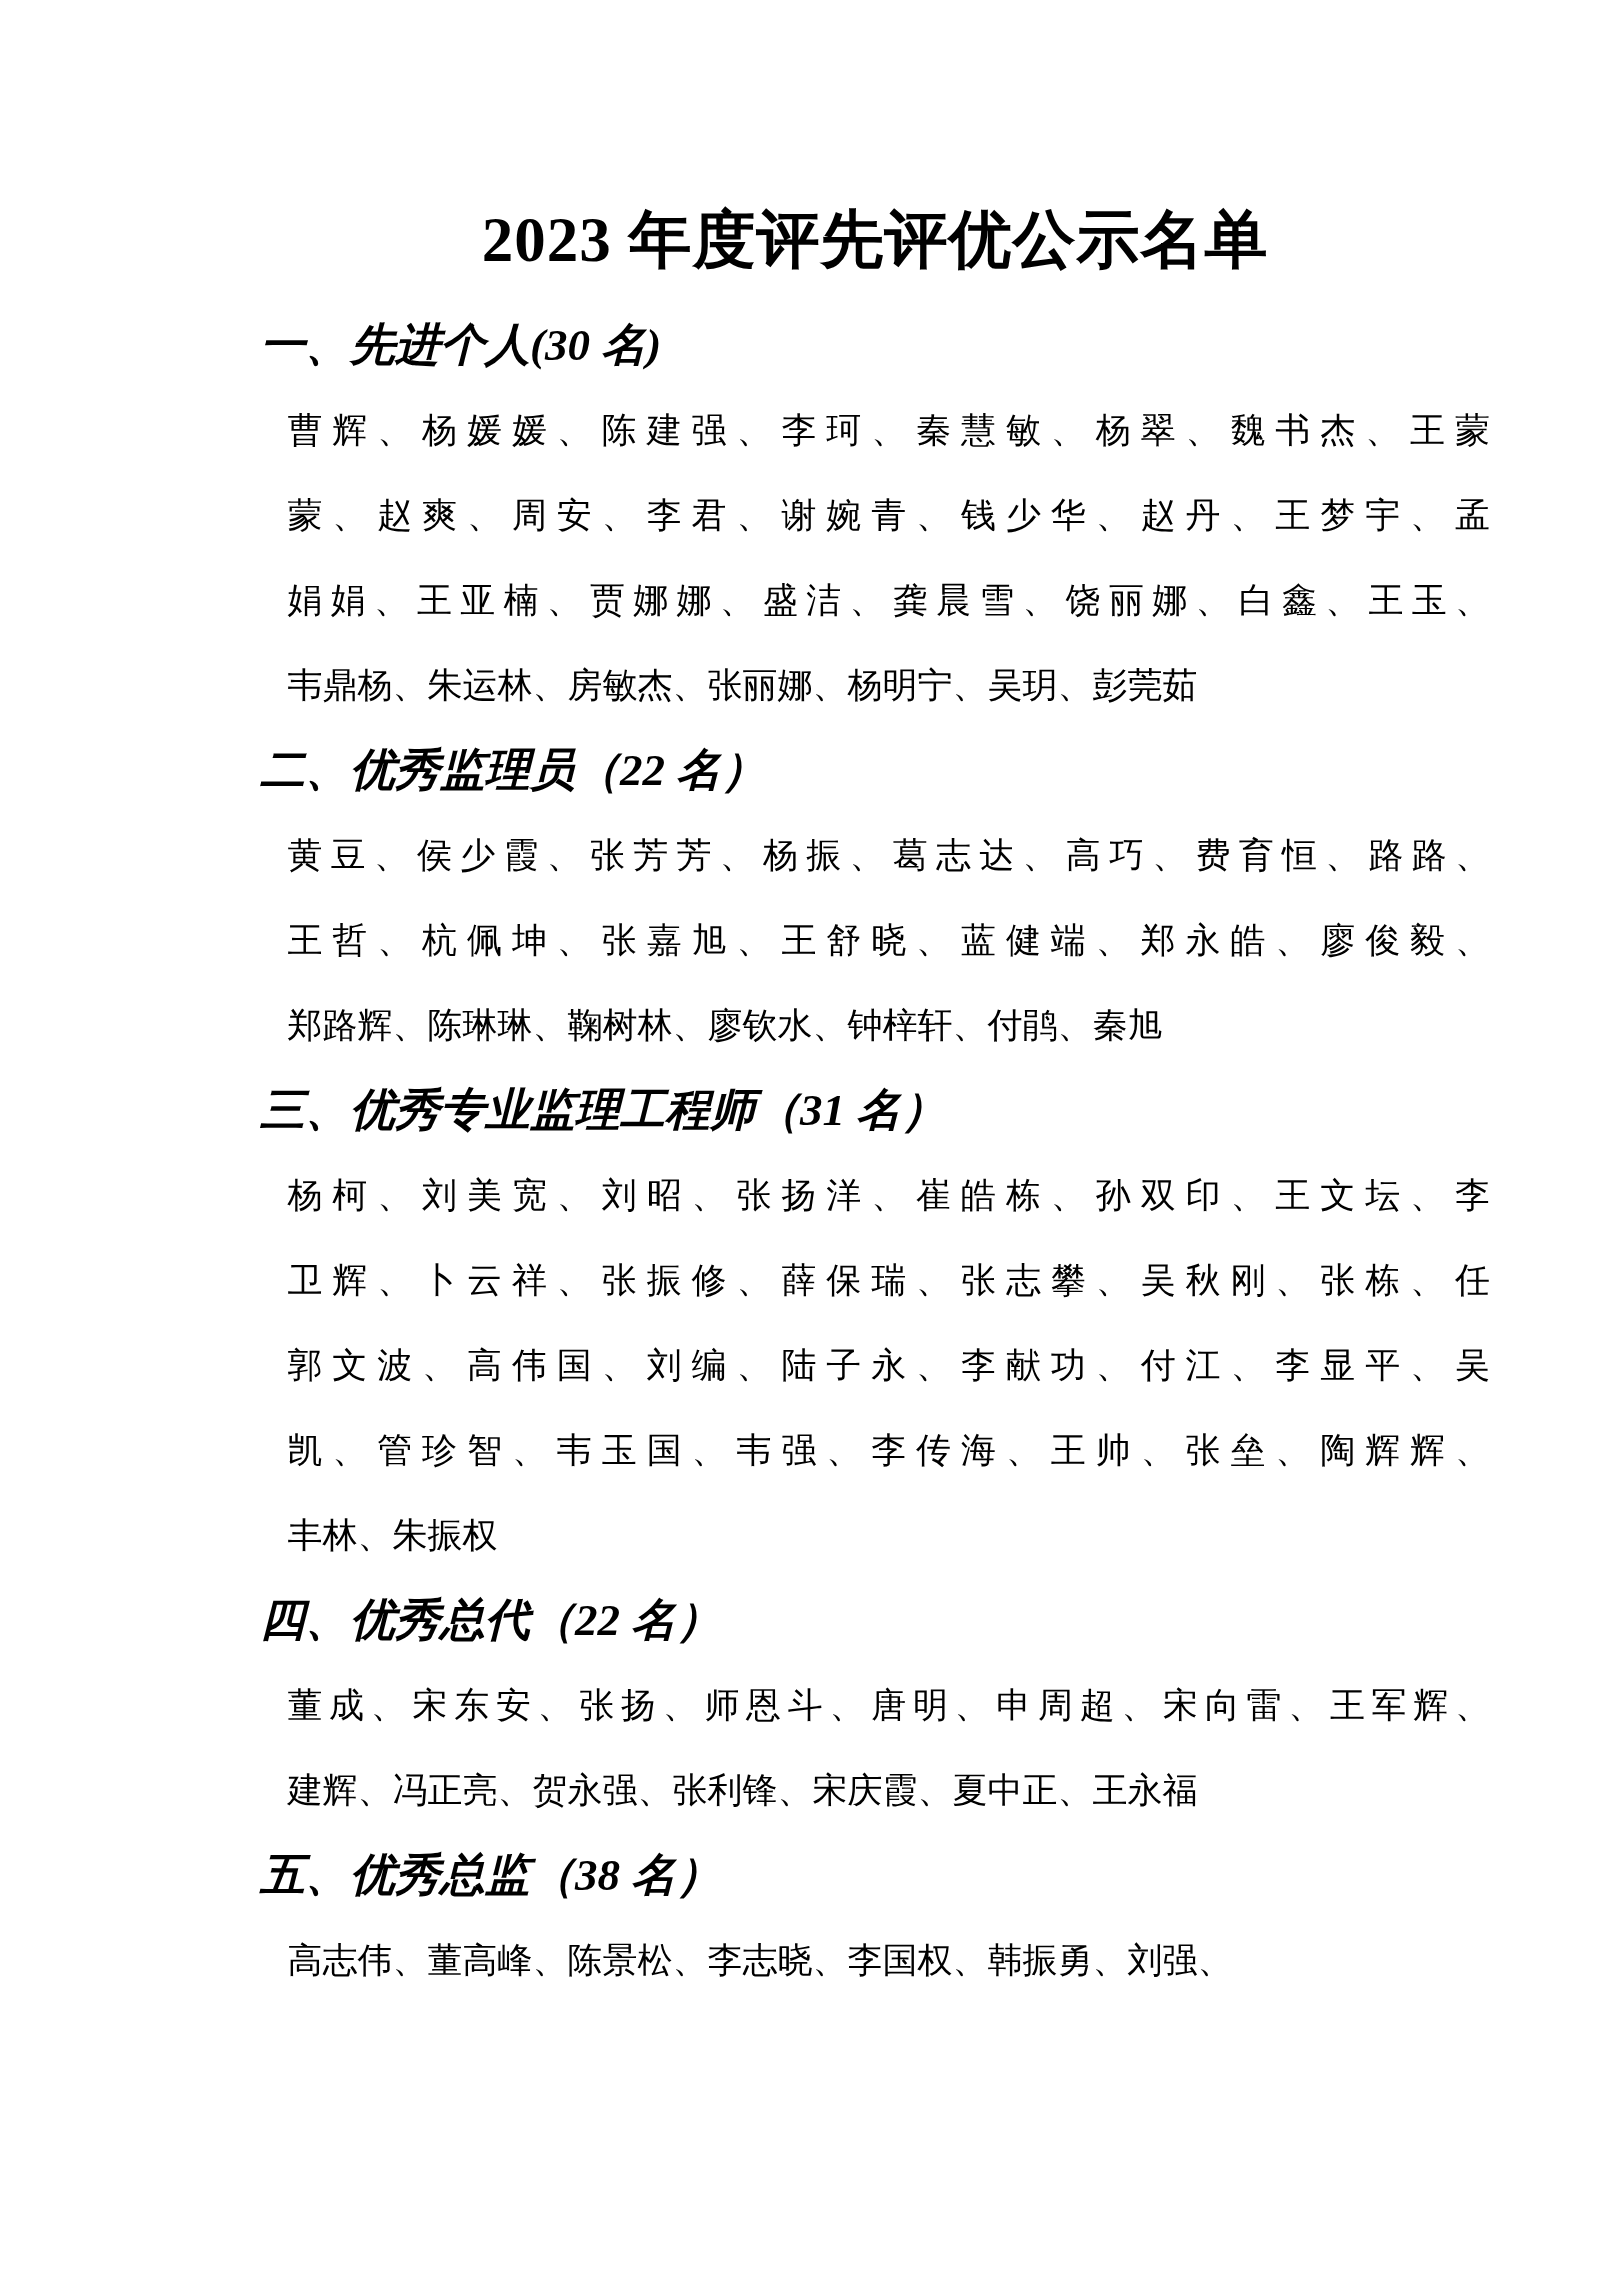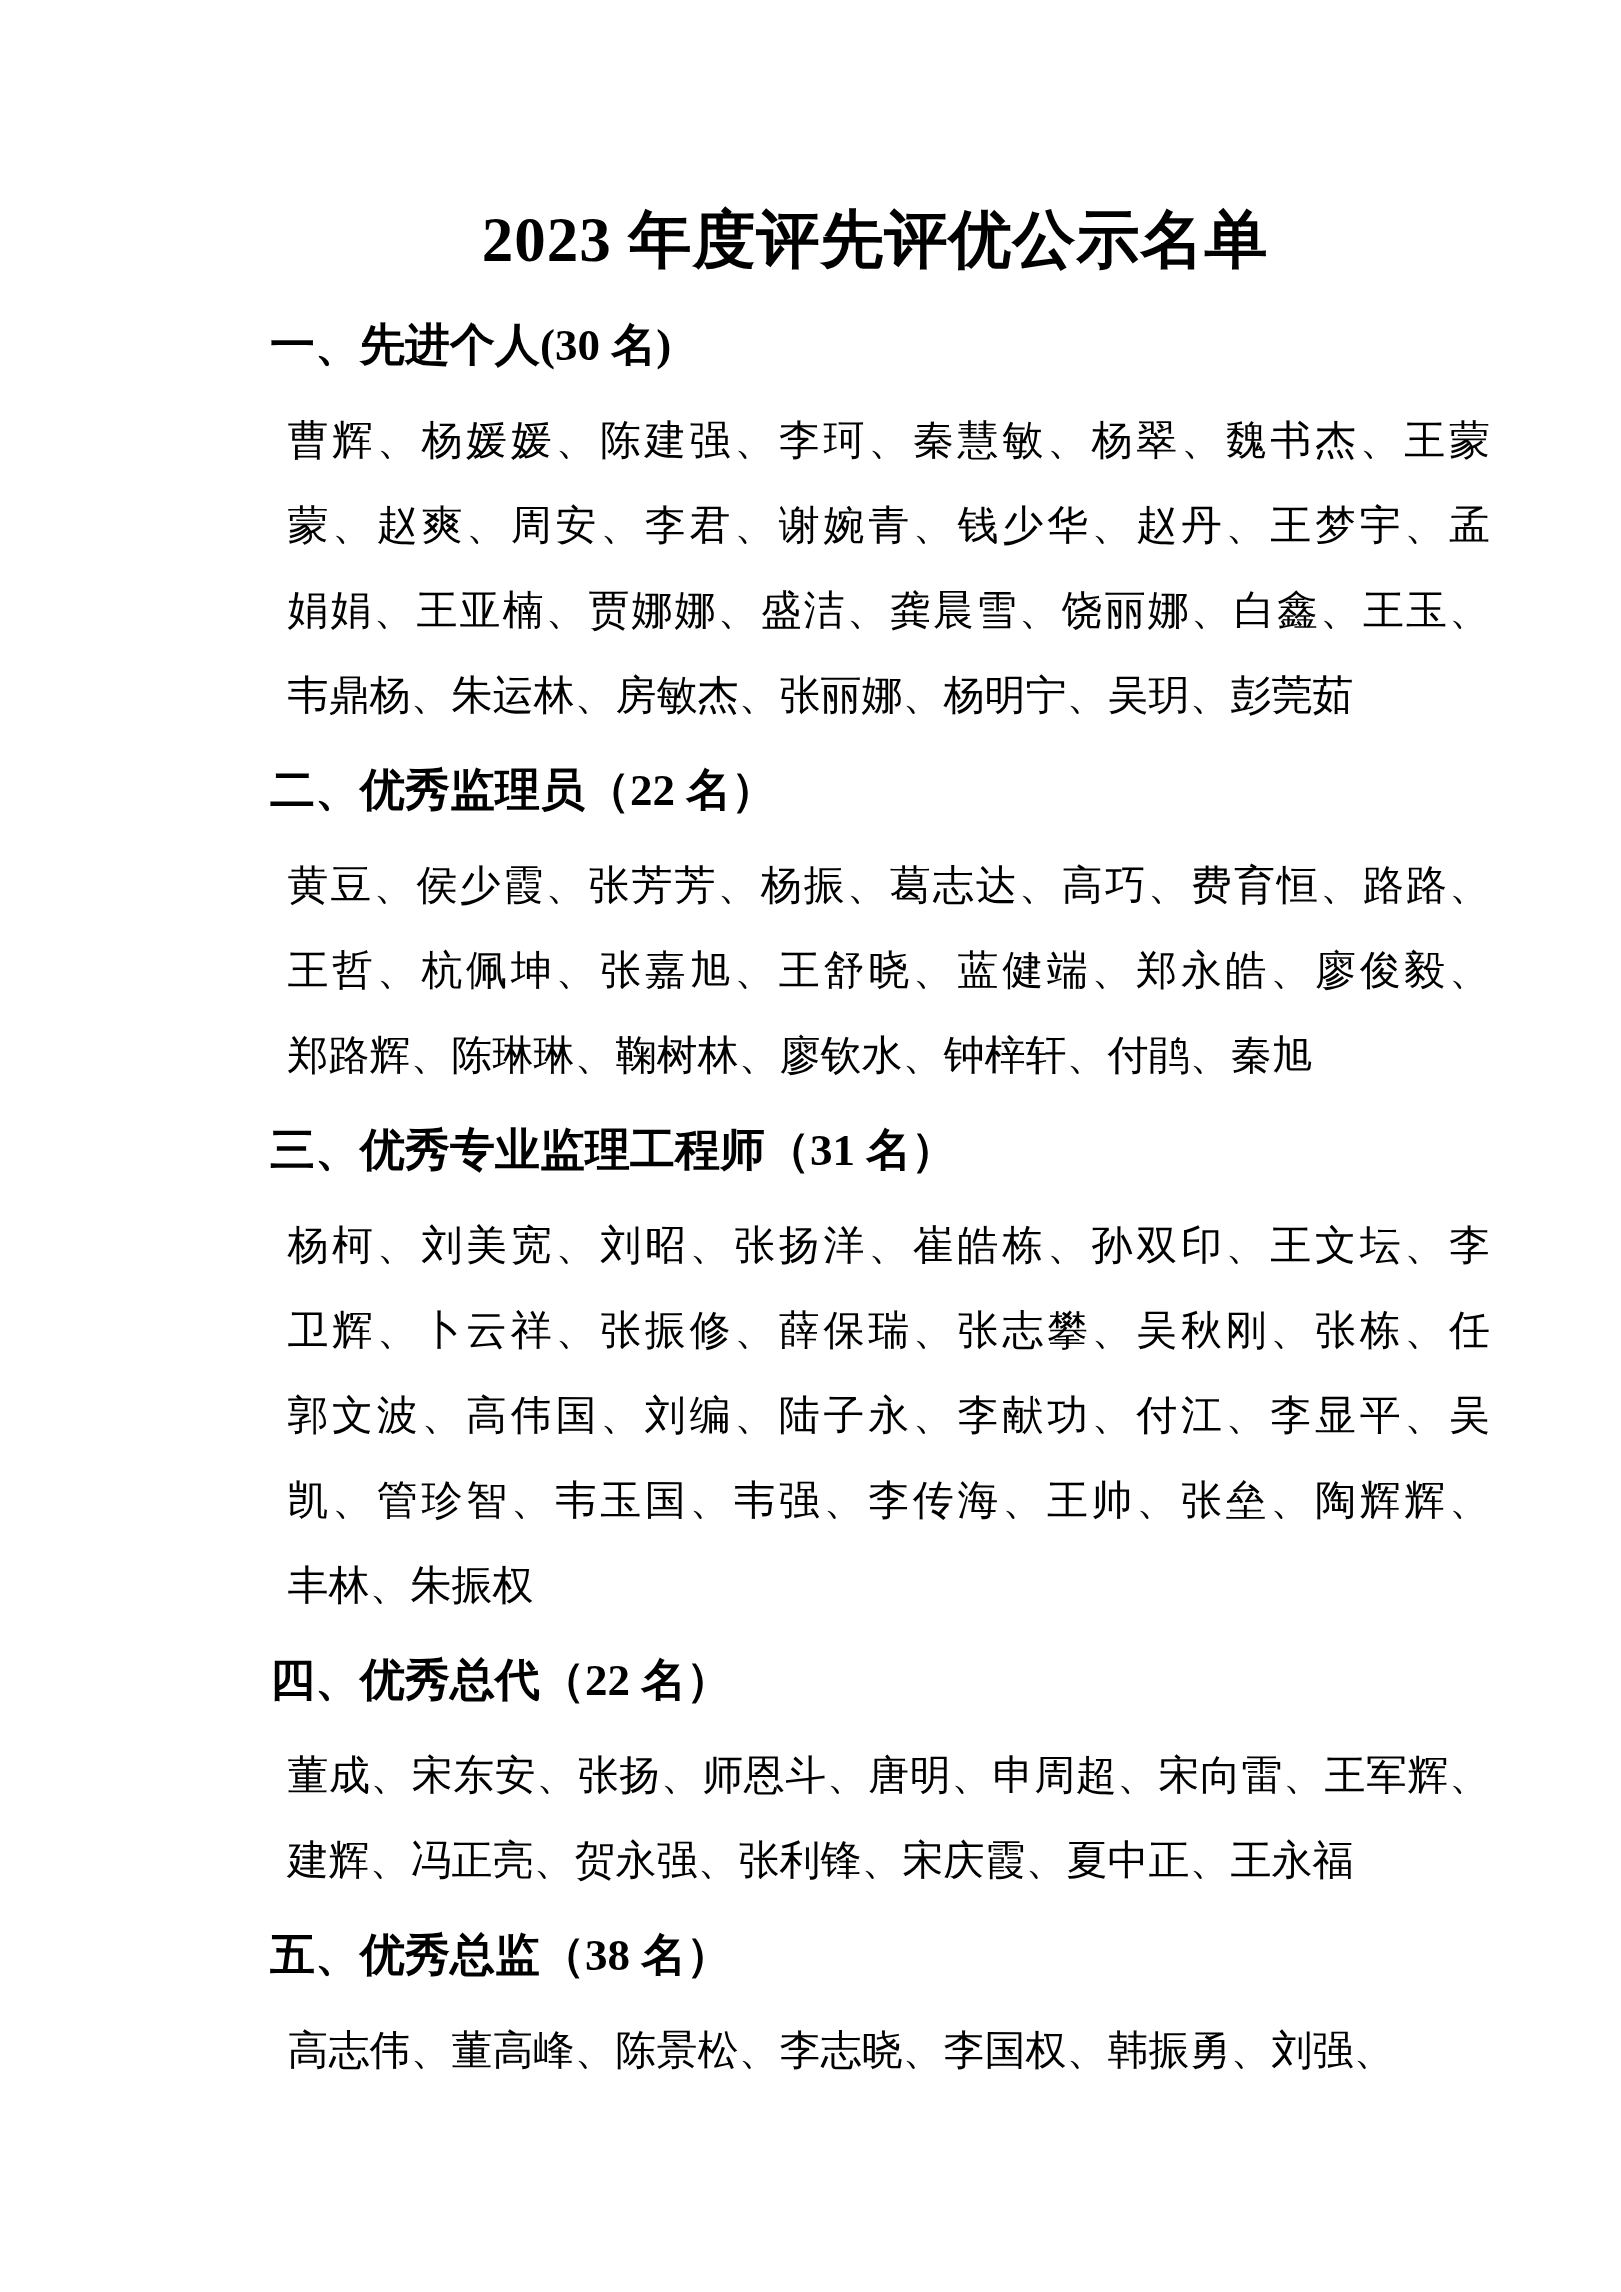--- a/index.html
+++ b/index.html
@@ -25,28 +25,29 @@
     line-height: 98px;
     text-align: center;
     letter-spacing: 1px;
     white-space: nowrap;
   }
   section {
     margin: 0;
     padding: 0;
   }
   .sec-heading {
-    margin: 10px;
+    margin: 0;
     font-size: 45px;
     font-weight: bold;
     line-height: 85px;
     white-space: nowrap;
+    font-style: italic;
   }
   .body-line {
-    font-size: 41px;
+    font-size: 35px;
     line-height: 85px;
     margin-left: 27.4px;
     letter-spacing: 0px;
   }
   .body-line.just {
     text-align: justify;
     text-align-last: justify;
     
     text-justify: inter-character;
   }

